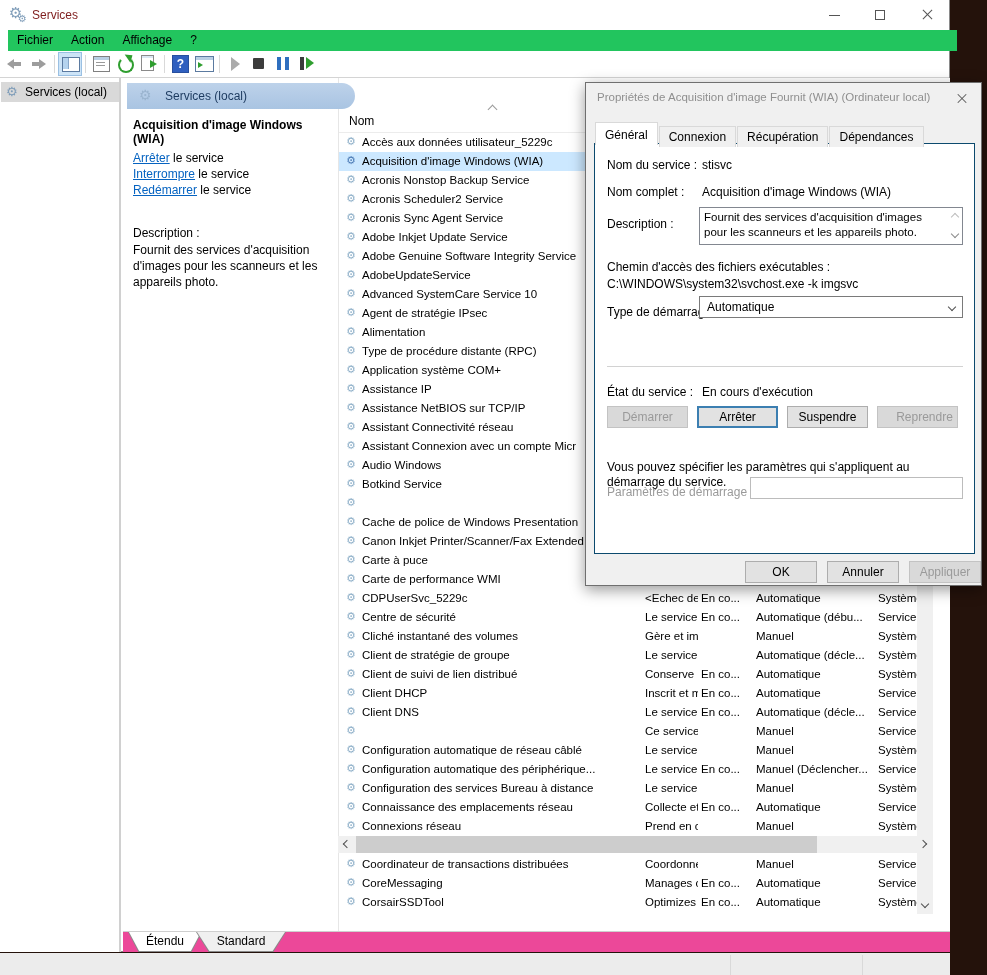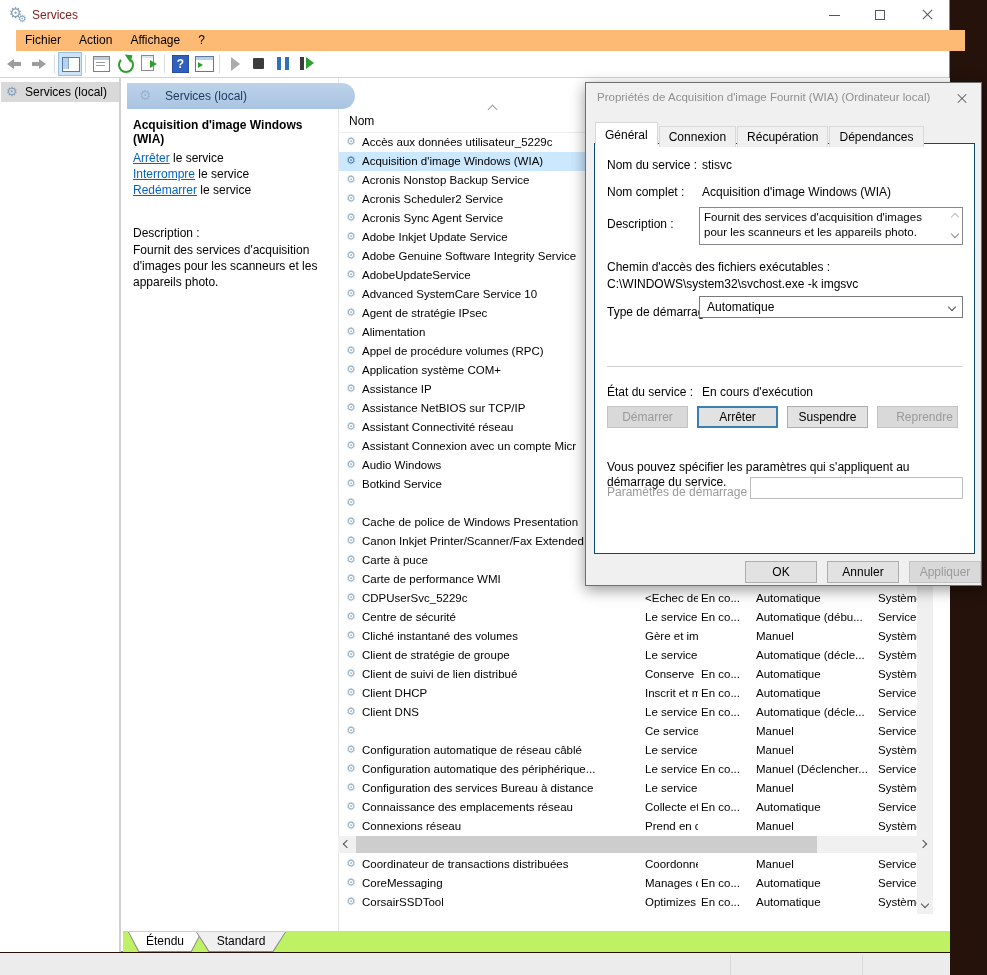--- a/index.html
+++ b/index.html
@@ -21,21 +21,21 @@
   .title-ico { position:absolute; left:9px; top:6px; width:18px; height:18px; }
   .gearglyph { font-family:"DejaVu Sans",sans-serif; color:#7f9db9; position:absolute; line-height:1; }
   .title-text { position:absolute; left:32px; top:8px; color:#7f1d1d; }
   .winbtn { position:absolute; top:0; width:45px; height:30px; color:#555; }
   .winbtn.min { left:812px; } .winbtn.max { left:858px; } .winbtn.cls { left:905px; }
   .glyph-min { position:absolute; left:17px; top:15px; width:11px; height:1px; background:#555; }
   .glyph-max { position:absolute; left:17px; top:10px; width:10px; height:10px; border:1px solid #555; }
   .xbar { position:absolute; left:16px; top:14px; width:13px; height:1px; background:#555; }
   .xbar.a { transform:rotate(45deg);} .xbar.b { transform:rotate(-45deg);}
 
-  .menubar { position:absolute; left:16px; top:30px; width:100%; height:21px; background:#fdba74; }
+  .menubar { position:absolute; left:8px; top:30px; width:100%; height:21px; background:#22c55e; }
   .menu-item { display:inline-block; padding:3px 9px; }
 
   .toolbar { position:absolute; left:0; top:51px; width:100%; height:27px; background:#fff;
              border-bottom:1px solid #d4d4d4; padding-left:3px; }
   .tslot { display:inline-block; vertical-align:top; width:24px; height:24px; margin-top:1px; position:relative; }
   .tsep { display:inline-block; vertical-align:top; width:1px; height:18px; margin:4px 3px 0 3px; background:#d9d9d9; }
   .tslot.pressed { background:#cde4f7; border:1px solid #9ac0e3; }
   
   .i-back::before,.i-forward::before { content:""; position:absolute; top:7px; border-top:5px solid transparent; border-bottom:5px solid transparent; }
   .i-back::before { left:4px; border-right:7px solid #9d9d9d; }
@@ -99,21 +99,21 @@
   .chev.up { left:5px; top:7px; transform:rotate(45deg); }
   .chev.down { left:5px; top:4px; transform:rotate(225deg); }
   .chev.left { left:6px; top:5px; transform:rotate(-45deg); }
   .chev.right { left:3px; top:5px; transform:rotate(135deg); }
   .hscroll { position:absolute; left:338px; top:836px; width:595px; height:17px; background:#f0f0f0; }
   .hs-btn { position:absolute; top:0; width:16px; height:17px; }
   .hs-btn.left { left:0; } .hs-btn.right { right:0; }
   .hs-thumb { position:absolute; left:18px; top:0; width:461px; height:17px; background:#cdcdcd; }
 
   
-  .tabbar { position:absolute; left:123px; top:931px; width:827px; height:21px; background:#bef264; border-top:1px solid #cfcfcf; }
+  .tabbar { position:absolute; left:123px; top:931px; width:827px; height:21px; background:#ec4899; border-top:1px solid #cfcfcf; }
   .btab { position:absolute; top:0; height:20px; line-height:18px; text-align:center; }
   .btab .outer { position:absolute; inset:0; background:#8a8a8a; clip-path:polygon(0 0,100% 0,86% 100%,14% 100%); }
   .btab .inner { position:absolute; inset:0 1px 1px 1px; background:#f0f0f0; clip-path:polygon(0 0,100% 0,86% 100%,14% 100%); }
   .btab.active .inner { background:#fff; }
   .btab .txt { position:relative; }
 
   .taskstrip { position:absolute; left:0; top:953px; width:950px; height:22px; background:#ececec; }
   .taskstrip .sep1,.taskstrip .sep2 { position:absolute; top:2px; width:1px; height:20px; background:#d9d9d9; }
   .taskstrip .sep1 { left:730px; } .taskstrip .sep2 { left:862px; }
 
@@ -281,21 +281,21 @@
         <div class="srow">
           <span class="gearglyph">⚙</span>
           <span class="c-name">Alimentation</span>
           <span class="c-desc"></span>
           <span class="c-etat"></span>
           <span class="c-type"></span>
           <span class="c-sess"></span>
         </div>
         <div class="srow">
           <span class="gearglyph">⚙</span>
-          <span class="c-name">Appel de procédure volumes (RPC)</span>
+          <span class="c-name">Type de procédure distante (RPC)</span>
           <span class="c-desc"></span>
           <span class="c-etat"></span>
           <span class="c-type"></span>
           <span class="c-sess"></span>
         </div>
         <div class="srow">
           <span class="gearglyph">⚙</span>
           <span class="c-name">Application système COM+</span>
           <span class="c-desc"></span>
           <span class="c-etat"></span>

